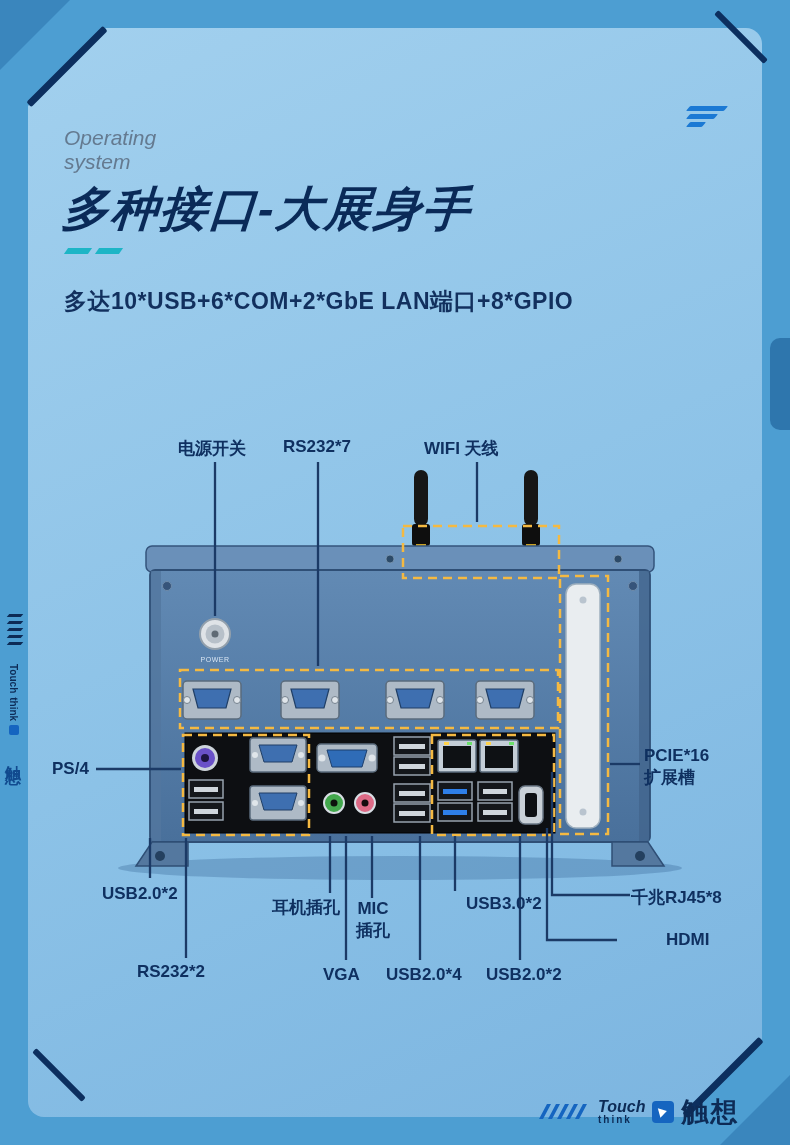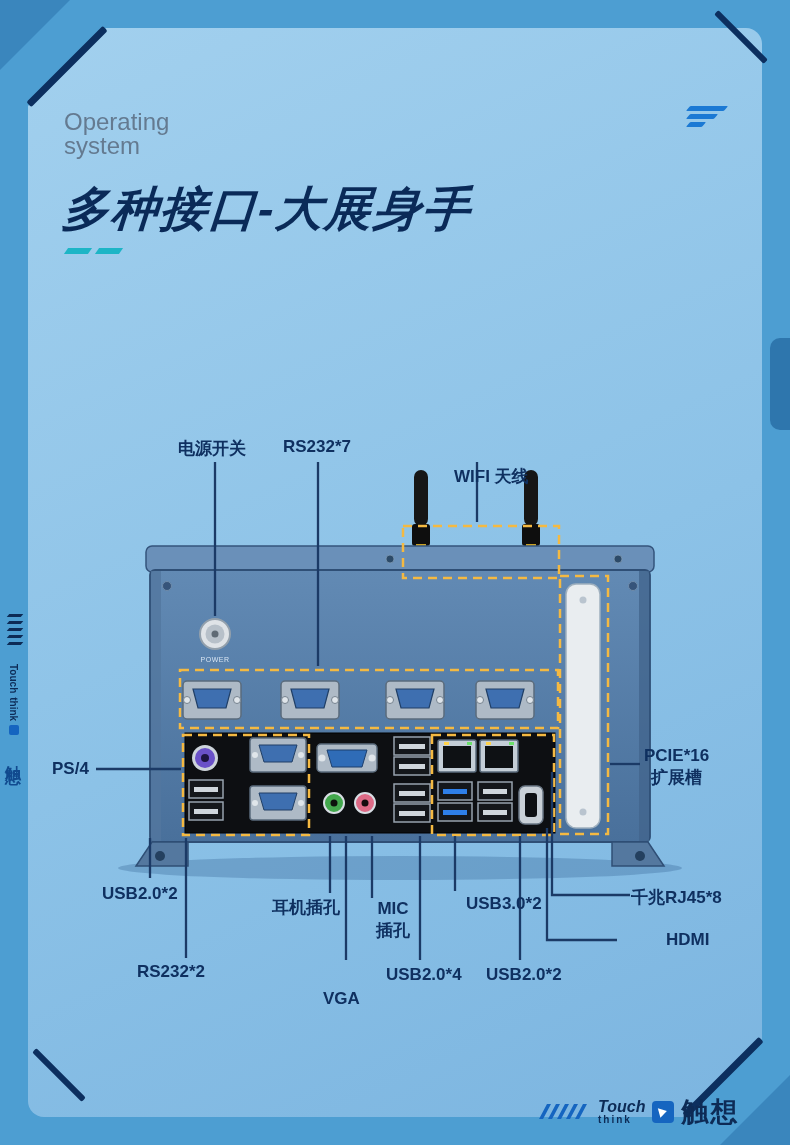--- a/index.html
+++ b/index.html
@@ -7,21 +7,21 @@
          font-family:"Liberation Sans","DejaVu Sans",sans-serif;}
   .panel{position:absolute;left:28px;top:28px;width:734px;height:1089px;border-radius:16px;
          background:linear-gradient(155deg,#a2d0ee 0%,#8cc2e7 55%,#7cb5e0 100%);}
   .corner-cover{position:absolute;background:#4d9ed2;}
   .cover-tl{left:28px;top:28px;width:78px;height:78px;clip-path:polygon(0 0,100% 0,0 100%);}
   .cover-br{left:684px;top:1039px;width:78px;height:78px;clip-path:polygon(100% 100%,100% 0,0 100%);}
   .outer-tri{position:absolute;background:#3a86bd;}
   .tri-tl{left:0;top:0;width:70px;height:70px;clip-path:polygon(0 0,100% 0,0 100%);}
   .tri-br{left:720px;top:1075px;width:70px;height:70px;clip-path:polygon(100% 100%,100% 0,0 100%);}
   .diag{position:absolute;background:#0c2f5f;border-radius:2px;}
-  .eyebrow{position:absolute;left:64px;top:110px;font-size:24px;line-height:24px;font-weight:500;color:#647a90;}
+  .eyebrow{position:absolute;left:64px;top:126px;font-size:21px;line-height:24px;font-weight:500;color:#647a90;font-style:italic;}
   .flag{position:absolute;left:688px;top:106px;display:flex;flex-direction:column;gap:3px;align-items:flex-start;}
   .flag span{display:block;height:5px;background:#1b79d4;transform:skewX(-40deg);border-radius:1px;}
   .flag .f1{width:38px;} .flag .f2{width:28px;} .flag .f3{width:16px;}
   .title{position:absolute;left:62px;top:178px;font-size:47px;font-weight:900;font-style:italic;
          color:#0a2a58;letter-spacing:2px;transform:skewX(-4deg);white-space:nowrap;}
   .title-accents{position:absolute;left:66px;top:248px;display:flex;gap:7px;}
   .title-accents span{width:24px;height:6px;background:#1db5c6;transform:skewX(-35deg);}
   .subtitle{position:absolute;left:64px;font-size:23px;font-weight:600;color:#12305e;white-space:nowrap;letter-spacing:0.5px;}
   .scene{position:absolute;left:0;top:0;pointer-events:none;}
   .callout{position:absolute;color:#0f3060;font-weight:700;font-size:17px;white-space:nowrap;}
@@ -69,20 +69,21 @@
   <div class="flag">
     <span class="f1"></span>
     <span class="f2"></span>
     <span class="f3"></span>
   </div>
   <div class="title">多种接口-大展身手</div>
   <div class="title-accents">
       <span></span>
       <span></span>
     </div>
+  <div class="subtitle" style="top:286px;">多达10*USB+6*COM+2*GbE LAN端口+8*GPIO</div>
 
   <svg class="scene" width="790" height="1145" viewBox="0 0 790 1145">
     <defs>
       <linearGradient id="gFace" x1="0" y1="0" x2="0" y2="1">
         <stop offset="0" stop-color="#628ab4"></stop>
           <stop offset="1" stop-color="#49709b"></stop>
       </linearGradient>
     </defs>
 
     <ellipse cx="400" cy="868" rx="282" ry="12" fill="#2d5d8f" opacity="0.30"></ellipse>
@@ -262,38 +263,38 @@
       <path d="M420 960 L420 836"></path>
       <path d="M520 960 L520 836"></path>
       <path d="M617 940 L547 940 L547 828"></path>
       <path d="M630 895 L552 895 L552 772"></path>
       <path d="M640 764 L610 764"></path>
     </g>
   </svg>
 
   <div class="callout" style="left:178px;top:437px;">电源开关</div>
   <div class="callout" style="left:283px;top:437px;">RS232*7</div>
-  <div class="callout" style="left:454px;top:437px;margin-top:28px;">WIFI 天线</div>
+  <div class="callout" style="left:424px;top:437px;">WIFI 天线</div>
   <div class="callout" style="left:52px;top:759px;">PS/4</div>
   <div class="callout" style="left:102px;top:884px;">USB2.0*2</div>
   <div class="callout" style="left:137px;top:962px;">RS232*2</div>
   <div class="callout" style="left:272px;top:896px;font-family:Liberation Mono, monospace;">耳机插孔</div>
-  <div class="callout" style="left:356px;top:899px;text-align:center;margin-left:20px;">
+  <div class="callout" style="left:356px;top:899px;text-align:center;">
     <span class="line2">MIC</span>
     <span class="line2">插孔</span>
   </div>
   <div class="callout" style="left:426px;top:894px;margin-left:40px;">USB3.0*2</div>
   <div class="callout" style="left:631px;top:886px;">千兆RJ45*8</div>
   <div class="callout" style="left:619px;top:930px;margin-left:47px;">HDMI</div>
-  <div class="callout" style="left:323px;top:989px;">VGA</div>
+  <div class="callout" style="left:323px;top:965px;">VGA</div>
   <div class="callout" style="left:386px;top:965px;">USB2.0*4</div>
   <div class="callout" style="left:486px;top:965px;">USB2.0*2</div>
   <div class="callout" style="left:644px;top:746px;">
     <span class="line2" style="text-align:right;">PCIE*16</span>
-    <span class="line2" style="text-align:center;">扩展槽</span>
+    <span class="line2" style="text-align:left;">扩展槽</span>
   </div>
 
   <div class="tick-col">
     <span></span>
       <span></span>
       <span></span>
       <span></span>
       <span></span>
   </div>
   <div class="side-logo">

